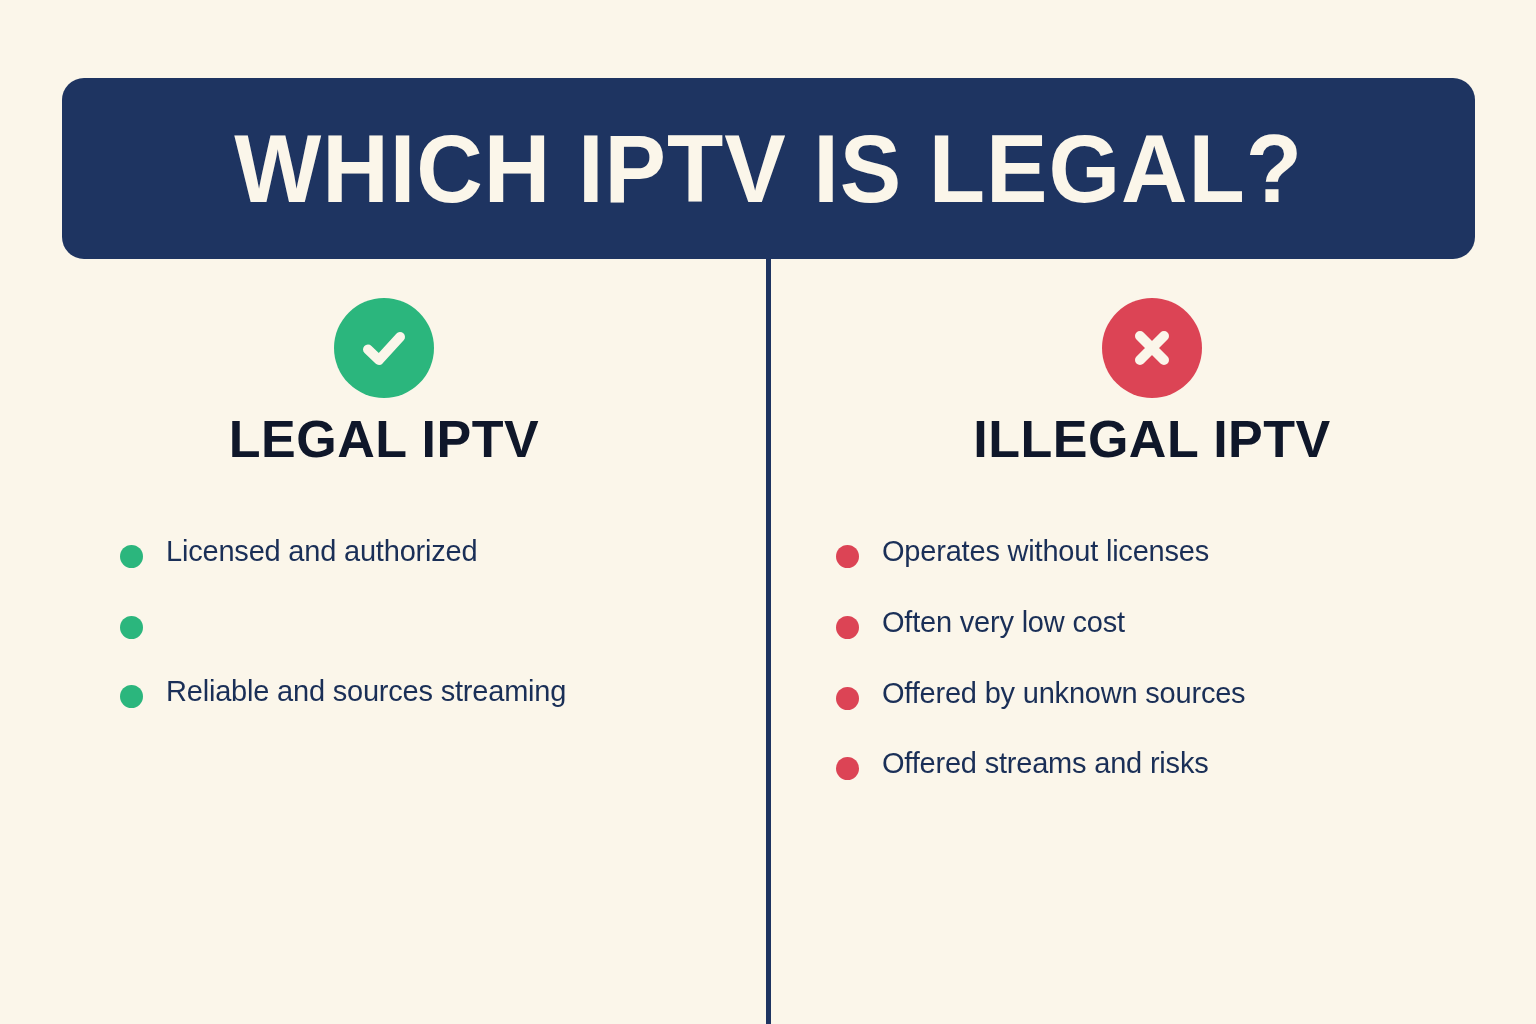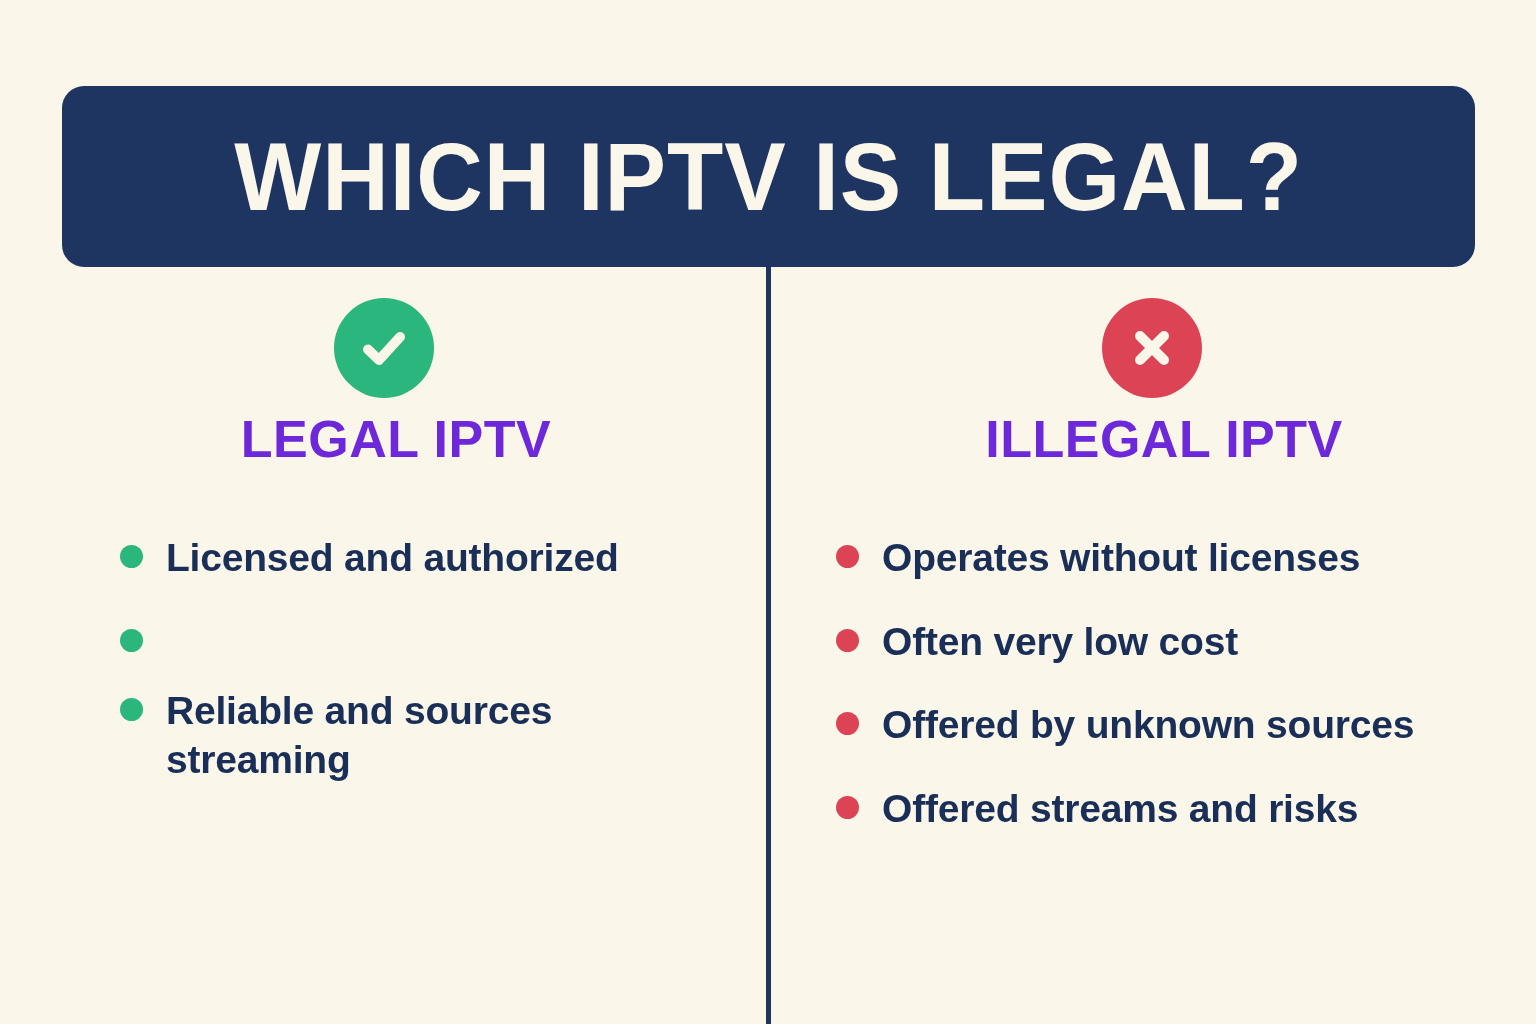--- a/index.html
+++ b/index.html
@@ -19,21 +19,21 @@
     position: relative;
     width: 1536px;
     height: 1024px;
     background: #FBF6EA;
   }
 
   
   .title-banner {
     position: absolute;
     left: 62px;
-    top: 86px;
+    top: 78px;
     width: 1413px;
     height: 181px;
     background: #1E3461;
     border-radius: 22px;
     display: flex;
     align-items: center;
     justify-content: center;
     box-sizing: border-box;
   }
   .title-text {
@@ -93,27 +93,26 @@
   }
   .badge.ok  { background: #2BB67D; }
   .badge.bad { background: #DC4455; }
   .badge svg { display: block; }
 
   .col-heading {
     position: absolute;
     top: 155px;
     width: 100%;
     text-align: center;
-    color: #6d28d9;
+    color: #0f172a;
     font-family: "Liberation Sans", sans-serif;
     font-weight: bold;
     font-size: 52px;
     line-height: 1;
     letter-spacing: 0.5px;
-    padding-left: 12px;
   }
 
   .bullet-list {
     position: absolute;
     top: 275px;
     margin: 0;
     padding: 0;
     list-style: none;
   }
   .col-left .bullet-list  { left: 120px; width: 530px; }
@@ -133,22 +132,22 @@
     border-radius: 50%;
     margin-top: 12px;
     margin-right: 23px;
   }
   .dot.green { background: #2BB67D; }
   .dot.red   { background: #DC4455; }
 
   .bullet-text {
     color: #1A2F57;
     font-family: "Liberation Sans", sans-serif;
-    font-weight: bold;
-    font-size: 39px;
+    font-weight: normal;
+    font-size: 29px;
     line-height: 1.27;
     letter-spacing: -0.2px;
   }
 </style>
 </head>
 <body>
 
 <div id="infographic">
 
   <div class="title-banner">

